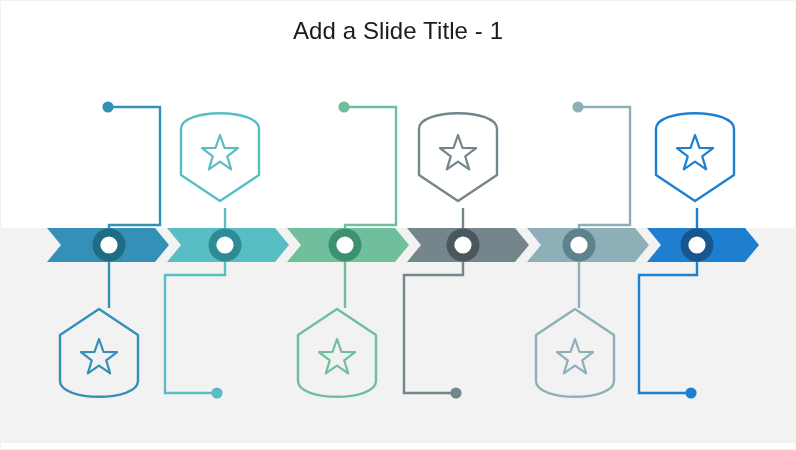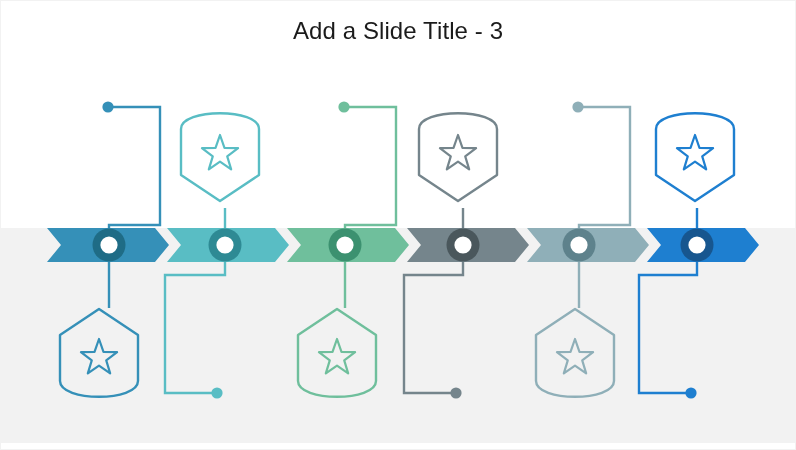--- a/index.html
+++ b/index.html
@@ -40,21 +40,21 @@
     width:796px;height:450px;
   }
 </style>
 </head>
 <body>
 
 <div id="slide">
 
   <div id="band"></div>
 
-  <div id="title">Add a Slide Title - 3</div>
+  <div id="title">Add a Slide Title - 1</div>
 
   <svg id="canvas" viewBox="0 0 796 450" xmlns="http://www.w3.org/2000/svg">
       <g>
         <path d="M 107 106 L 159 106 L 159 224 L 108 224 L 108 228" fill="none" stroke="#3590B8" stroke-width="2.4" stroke-linejoin="miter" stroke-linecap="butt"></path>
         <circle cx="107" cy="106" r="5.6" fill="#3590B8"></circle>
         <path d="M 108 260 L 108 307" fill="none" stroke="#3590B8" stroke-width="2.4"></path>
         <path d="M 46 227 L 154 227 L 168 244 L 154 261 L 46 261 L 60 244 Z" fill="#3590B8"></path>
         <path d="M 59 334 L 98 308 L 137 334 L 137 380 C 137 401 59 401 59 380 Z" fill="none" stroke="#3590B8" stroke-width="2.4" stroke-linejoin="round"></path>
         <polygon points="98.00,338.00 102.47,350.85 116.07,351.13 105.23,359.35 109.17,372.37 98.00,364.60 86.83,372.37 90.77,359.35 79.93,351.13 93.53,350.85" fill="none" stroke="#3590B8" stroke-width="2.2" stroke-linejoin="round"></polygon>
         <circle cx="108" cy="244" r="16.5" fill="#1F6C86"></circle>

